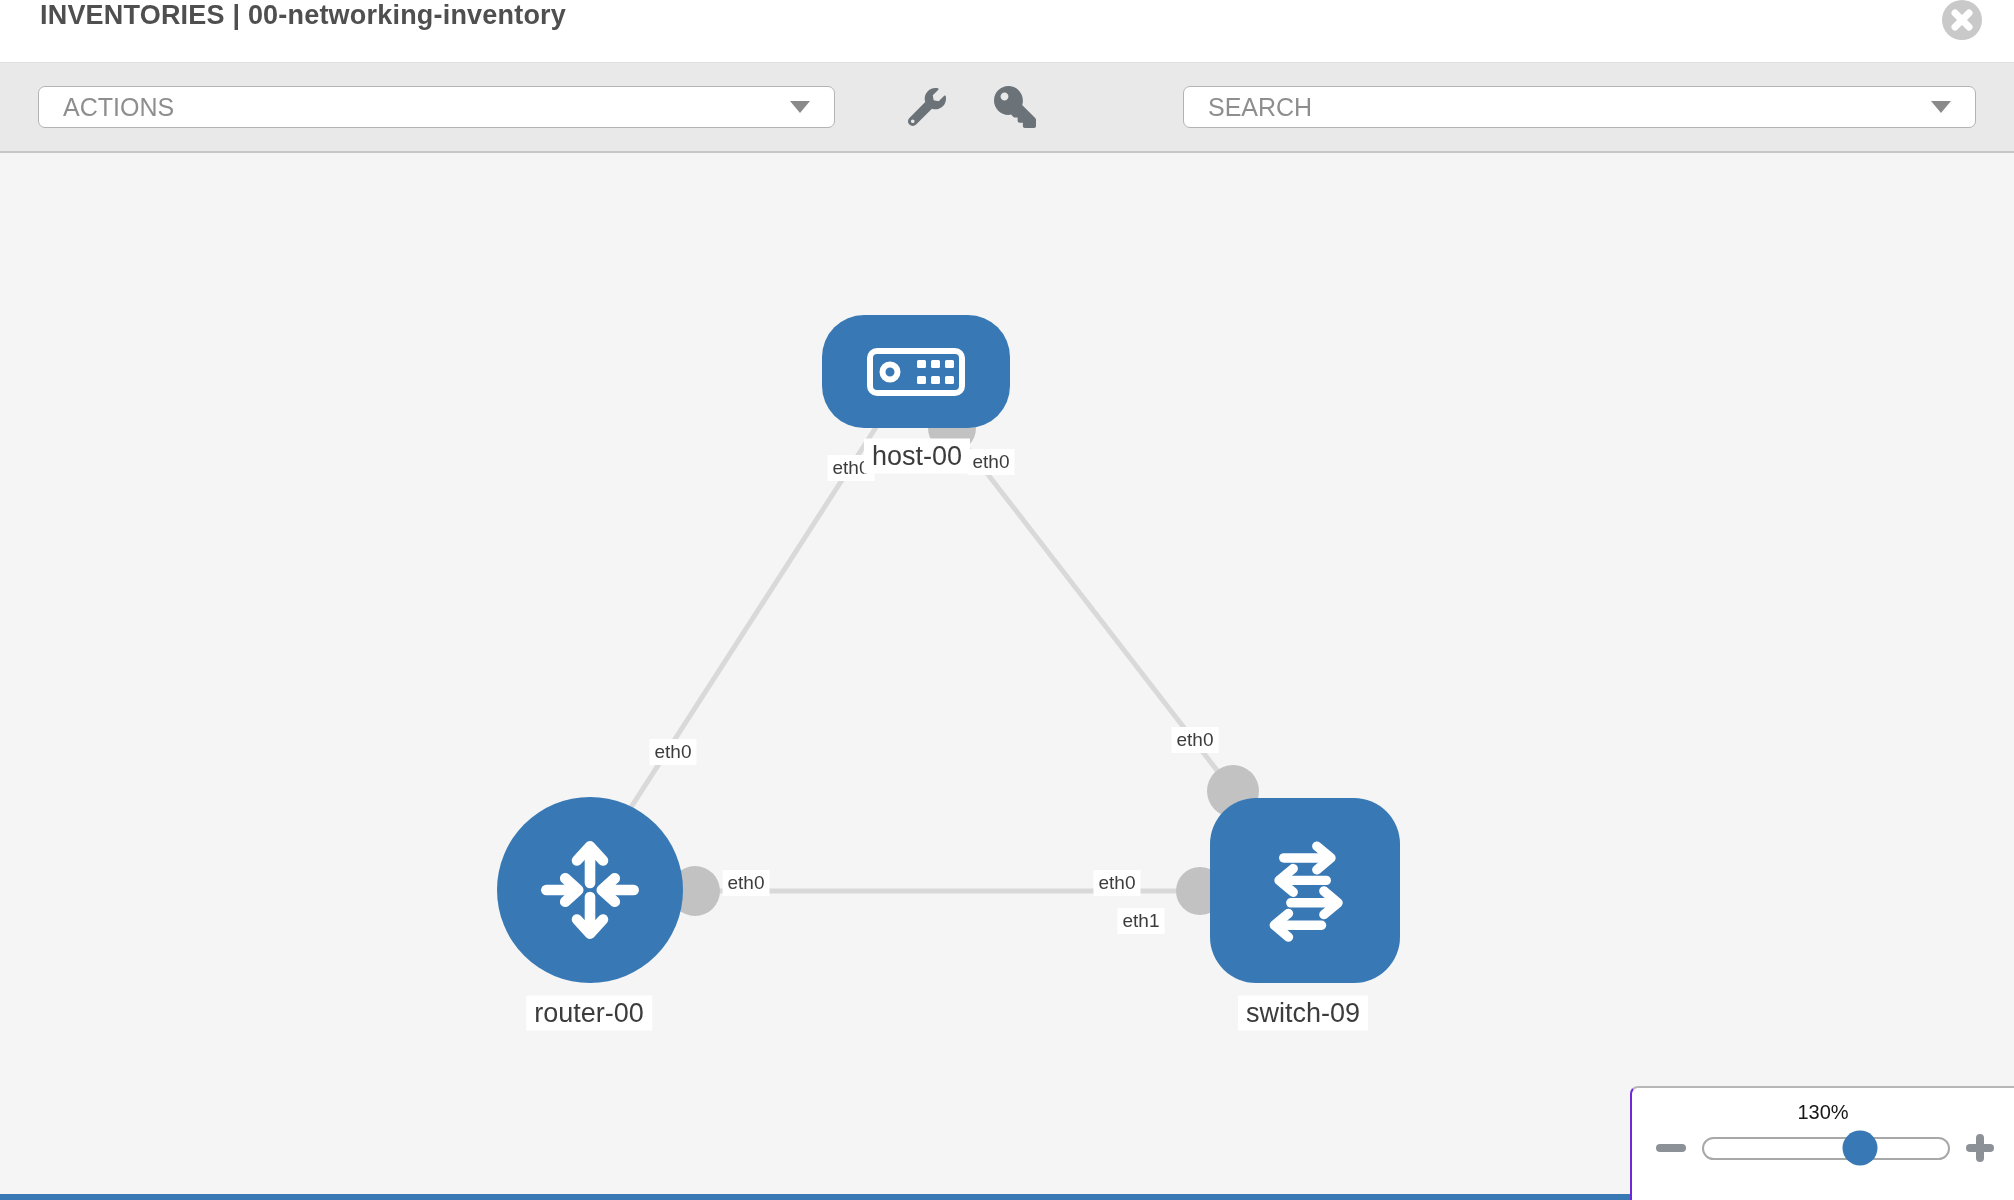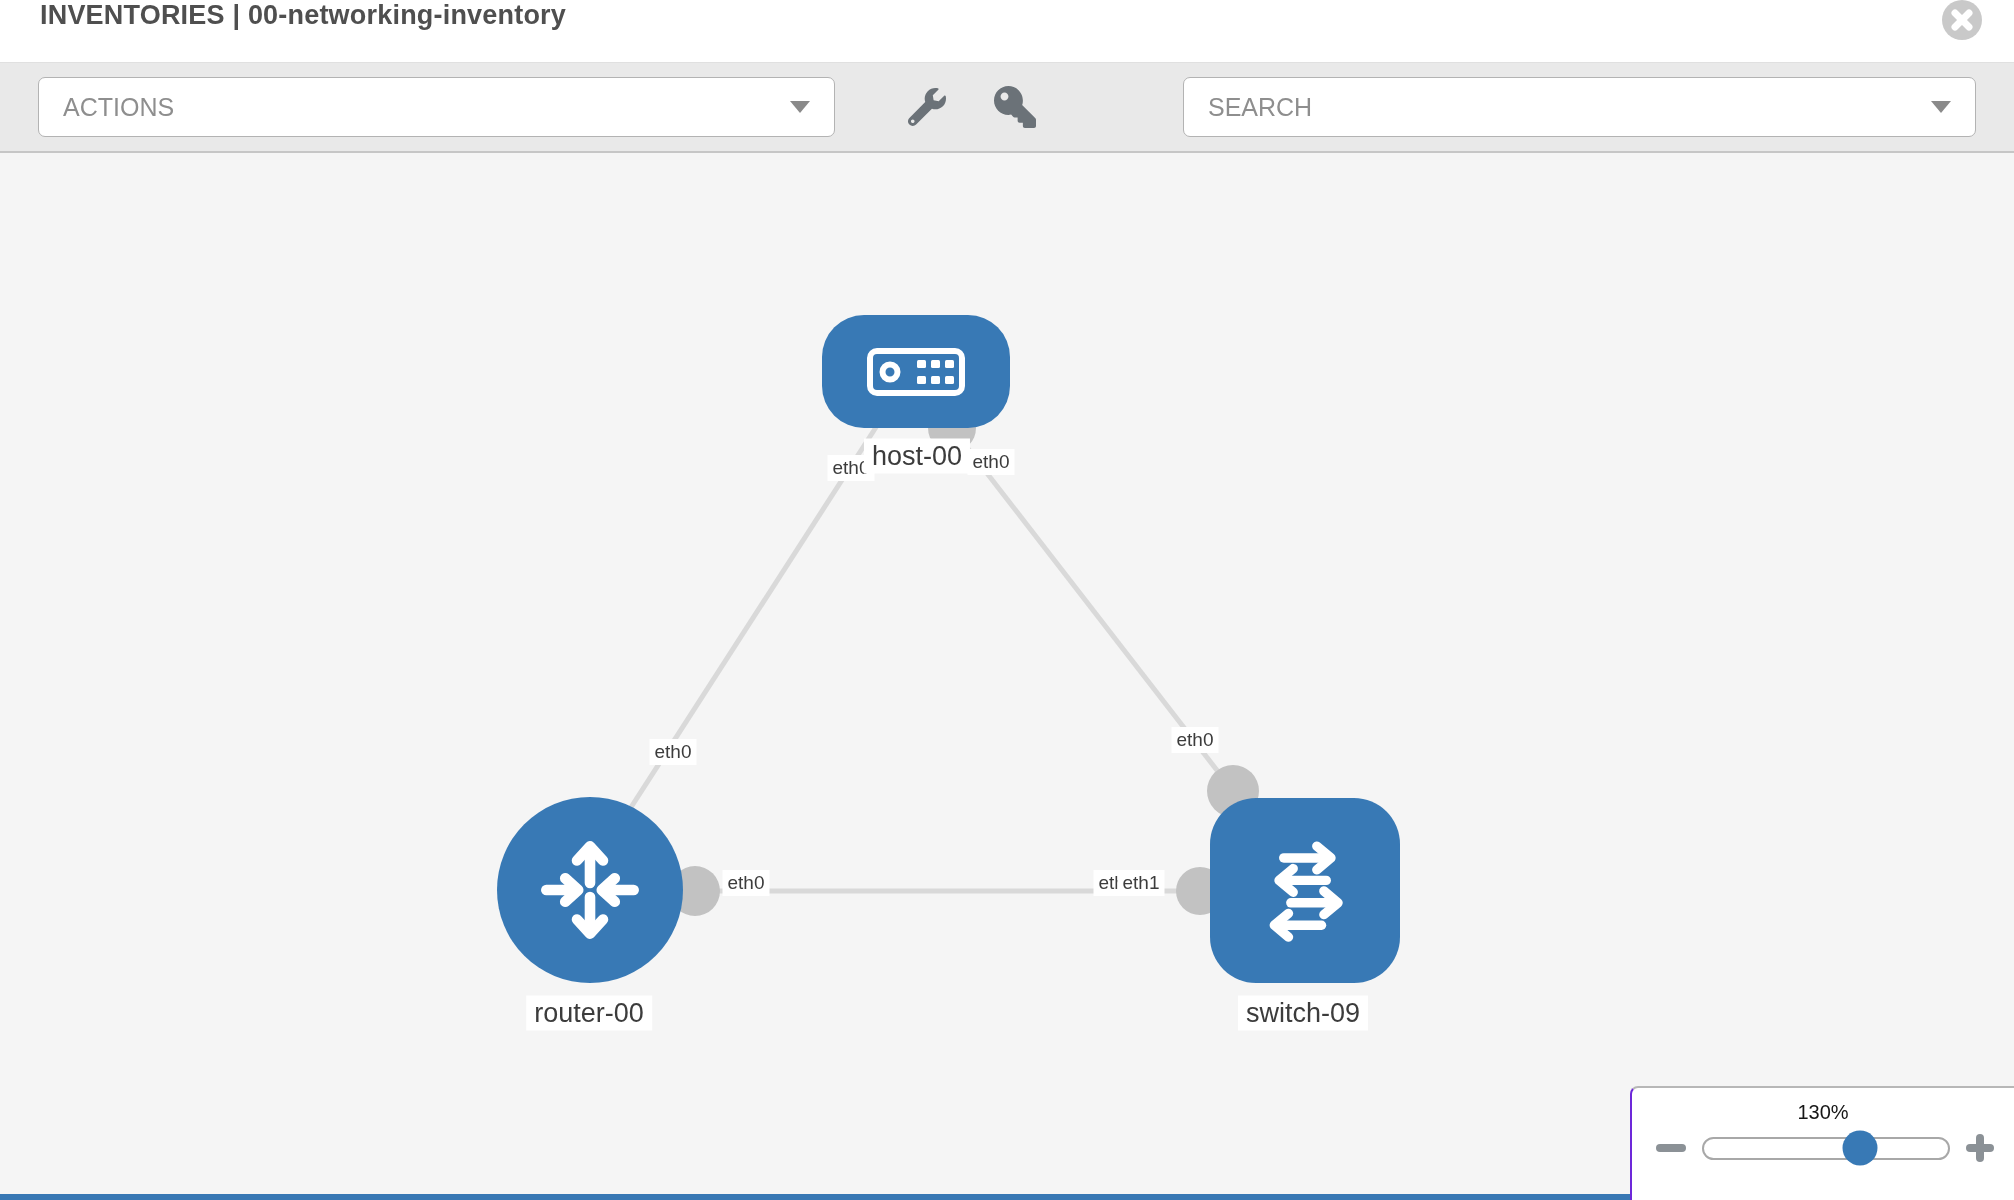--- a/index.html
+++ b/index.html
@@ -8,21 +8,21 @@
 
   
   .header { height:62px; background:#ffffff; display:flex; 
     justify-content:space-between; padding:0 32px 0 40px; }
   .header-title { font-size:27px; font-weight:bold; color:#4f4f4f; letter-spacing:0.2px; }
   .close-btn { width:40px; height:40px; border:none; background:transparent; cursor:pointer; padding:0; }
 
   
   .toolbar { height:91px; background:#e9e9e9; border-top:1px solid #e0e0e0;
     border-bottom:2px solid #c6c6c6; display:flex; align-items:center; padding:0 38px; }
-  .select-box { height:60px; background:#ffffff; border:1px solid #b3b3b3; border-radius:7px;
+  .select-box { height:42px; background:#ffffff; border:1px solid #b3b3b3; border-radius:7px;
     display:flex; align-items:center; padding:0 24px; font-size:25px; color:#8e8e8e; cursor:pointer; }
   .select-actions { width:797px; }
   .select-search { width:793px; margin-left:auto; }
   .caret { width:0; height:0; border-left:10px solid transparent; border-right:10px solid transparent;
     border-top:12px solid #8a8a8a; margin-left:auto; }
   .tool-icons { display:flex; align-items:center; gap:48px; margin:0 auto; }
   .tool-btn { background:transparent; border:none; cursor:pointer; padding:0; line-height:0; }
 
   
   .canvas { position:relative; width:2014px; height:1047px; background:#f5f5f5; overflow:hidden; }
@@ -148,21 +148,21 @@
   <div class="glabel node-label" style="left:917px; top:303px;">host-00</div>
   <div class="glabel node-label" style="left:589px; top:860px;">router-00</div>
   <div class="glabel node-label" style="left:1303px; top:860px;">switch-09</div>
 
   <div class="glabel eth-label" style="left:851px; top:315px;">eth0</div>
   <div class="glabel eth-label" style="left:673px; top:599px;">eth0</div>
   <div class="glabel eth-label" style="left:991px; top:309px;">eth0</div>
   <div class="glabel eth-label" style="left:1195px; top:587px;">eth0</div>
   <div class="glabel eth-label" style="left:746px; top:730px;">eth0</div>
   <div class="glabel eth-label" style="left:1117px; top:730px;">eth0</div>
-  <div class="glabel eth-label eth-top" style="left:1141px; top:730px;">eth1</div>
+  <div class="glabel eth-label eth-top" style="left:1141px; top:768px;">eth1</div>
 
   <div class="bottom-bar"></div>
 
   <div class="zoom-panel">
     <div class="zoom-level">130%</div>
     <div class="zoom-row">
       <button class="zoom-minus"></button>
       <div class="zoom-track">
         <div class="zoom-thumb"></div>
       </div>

